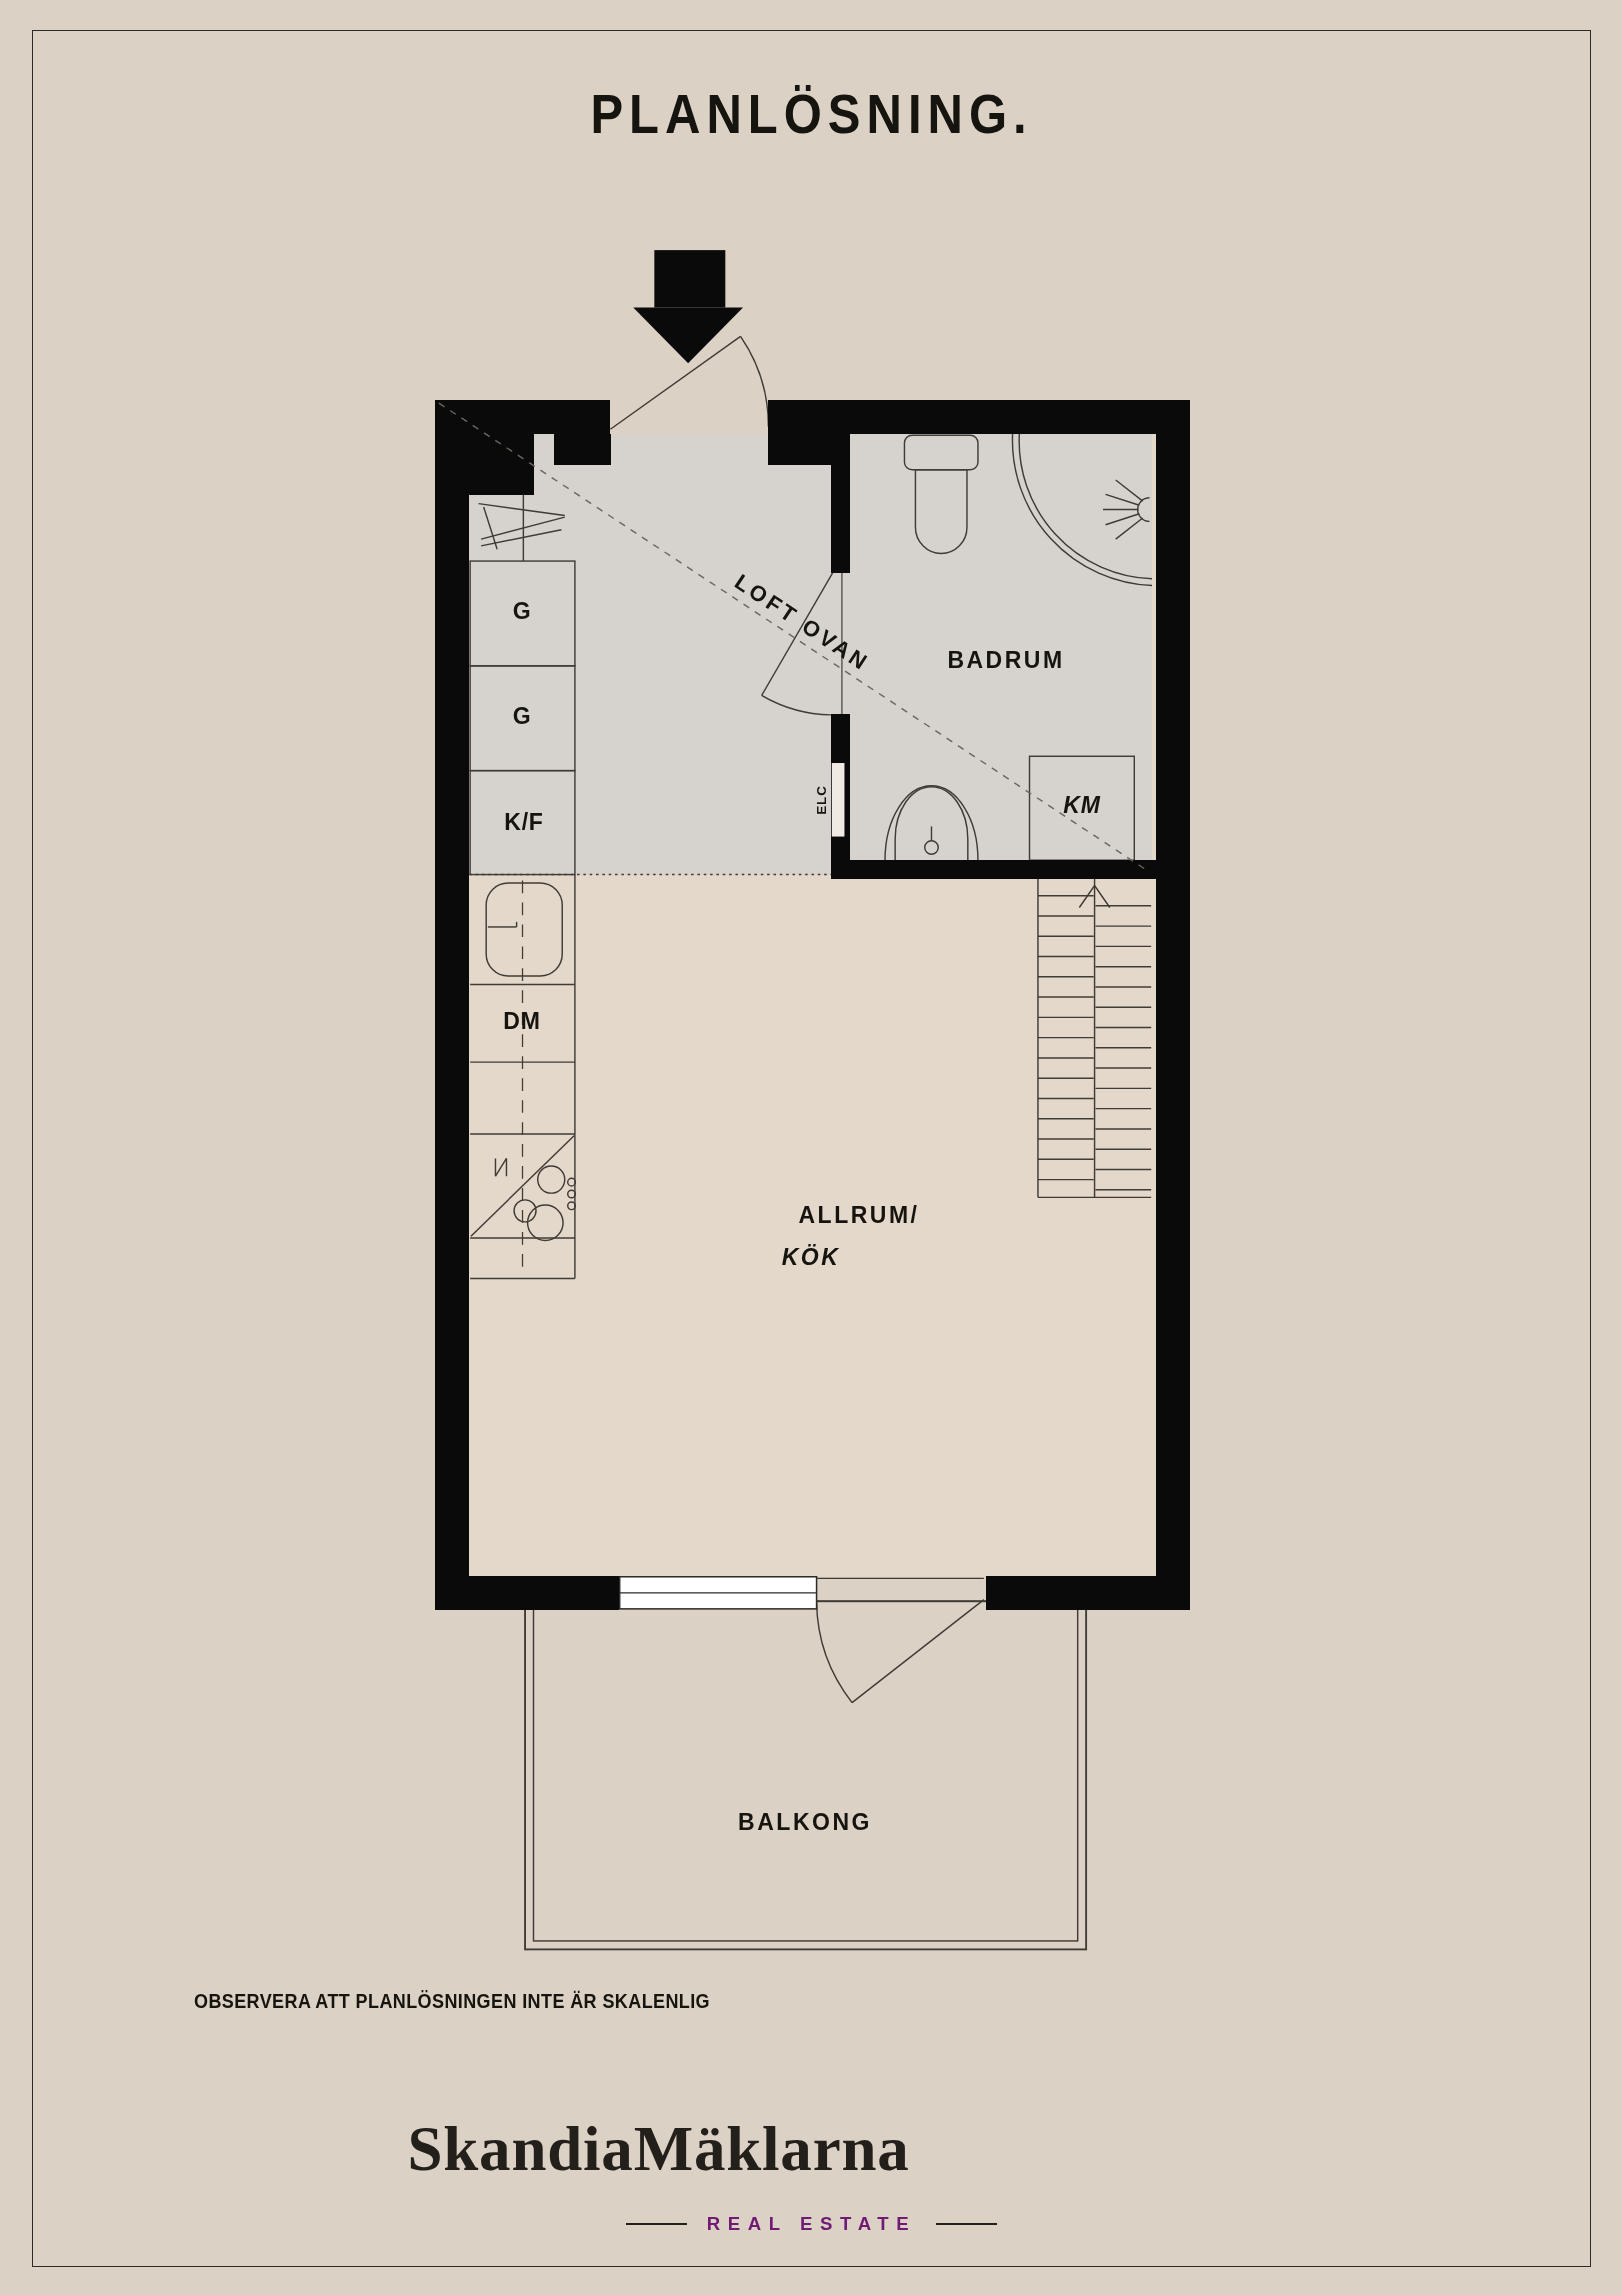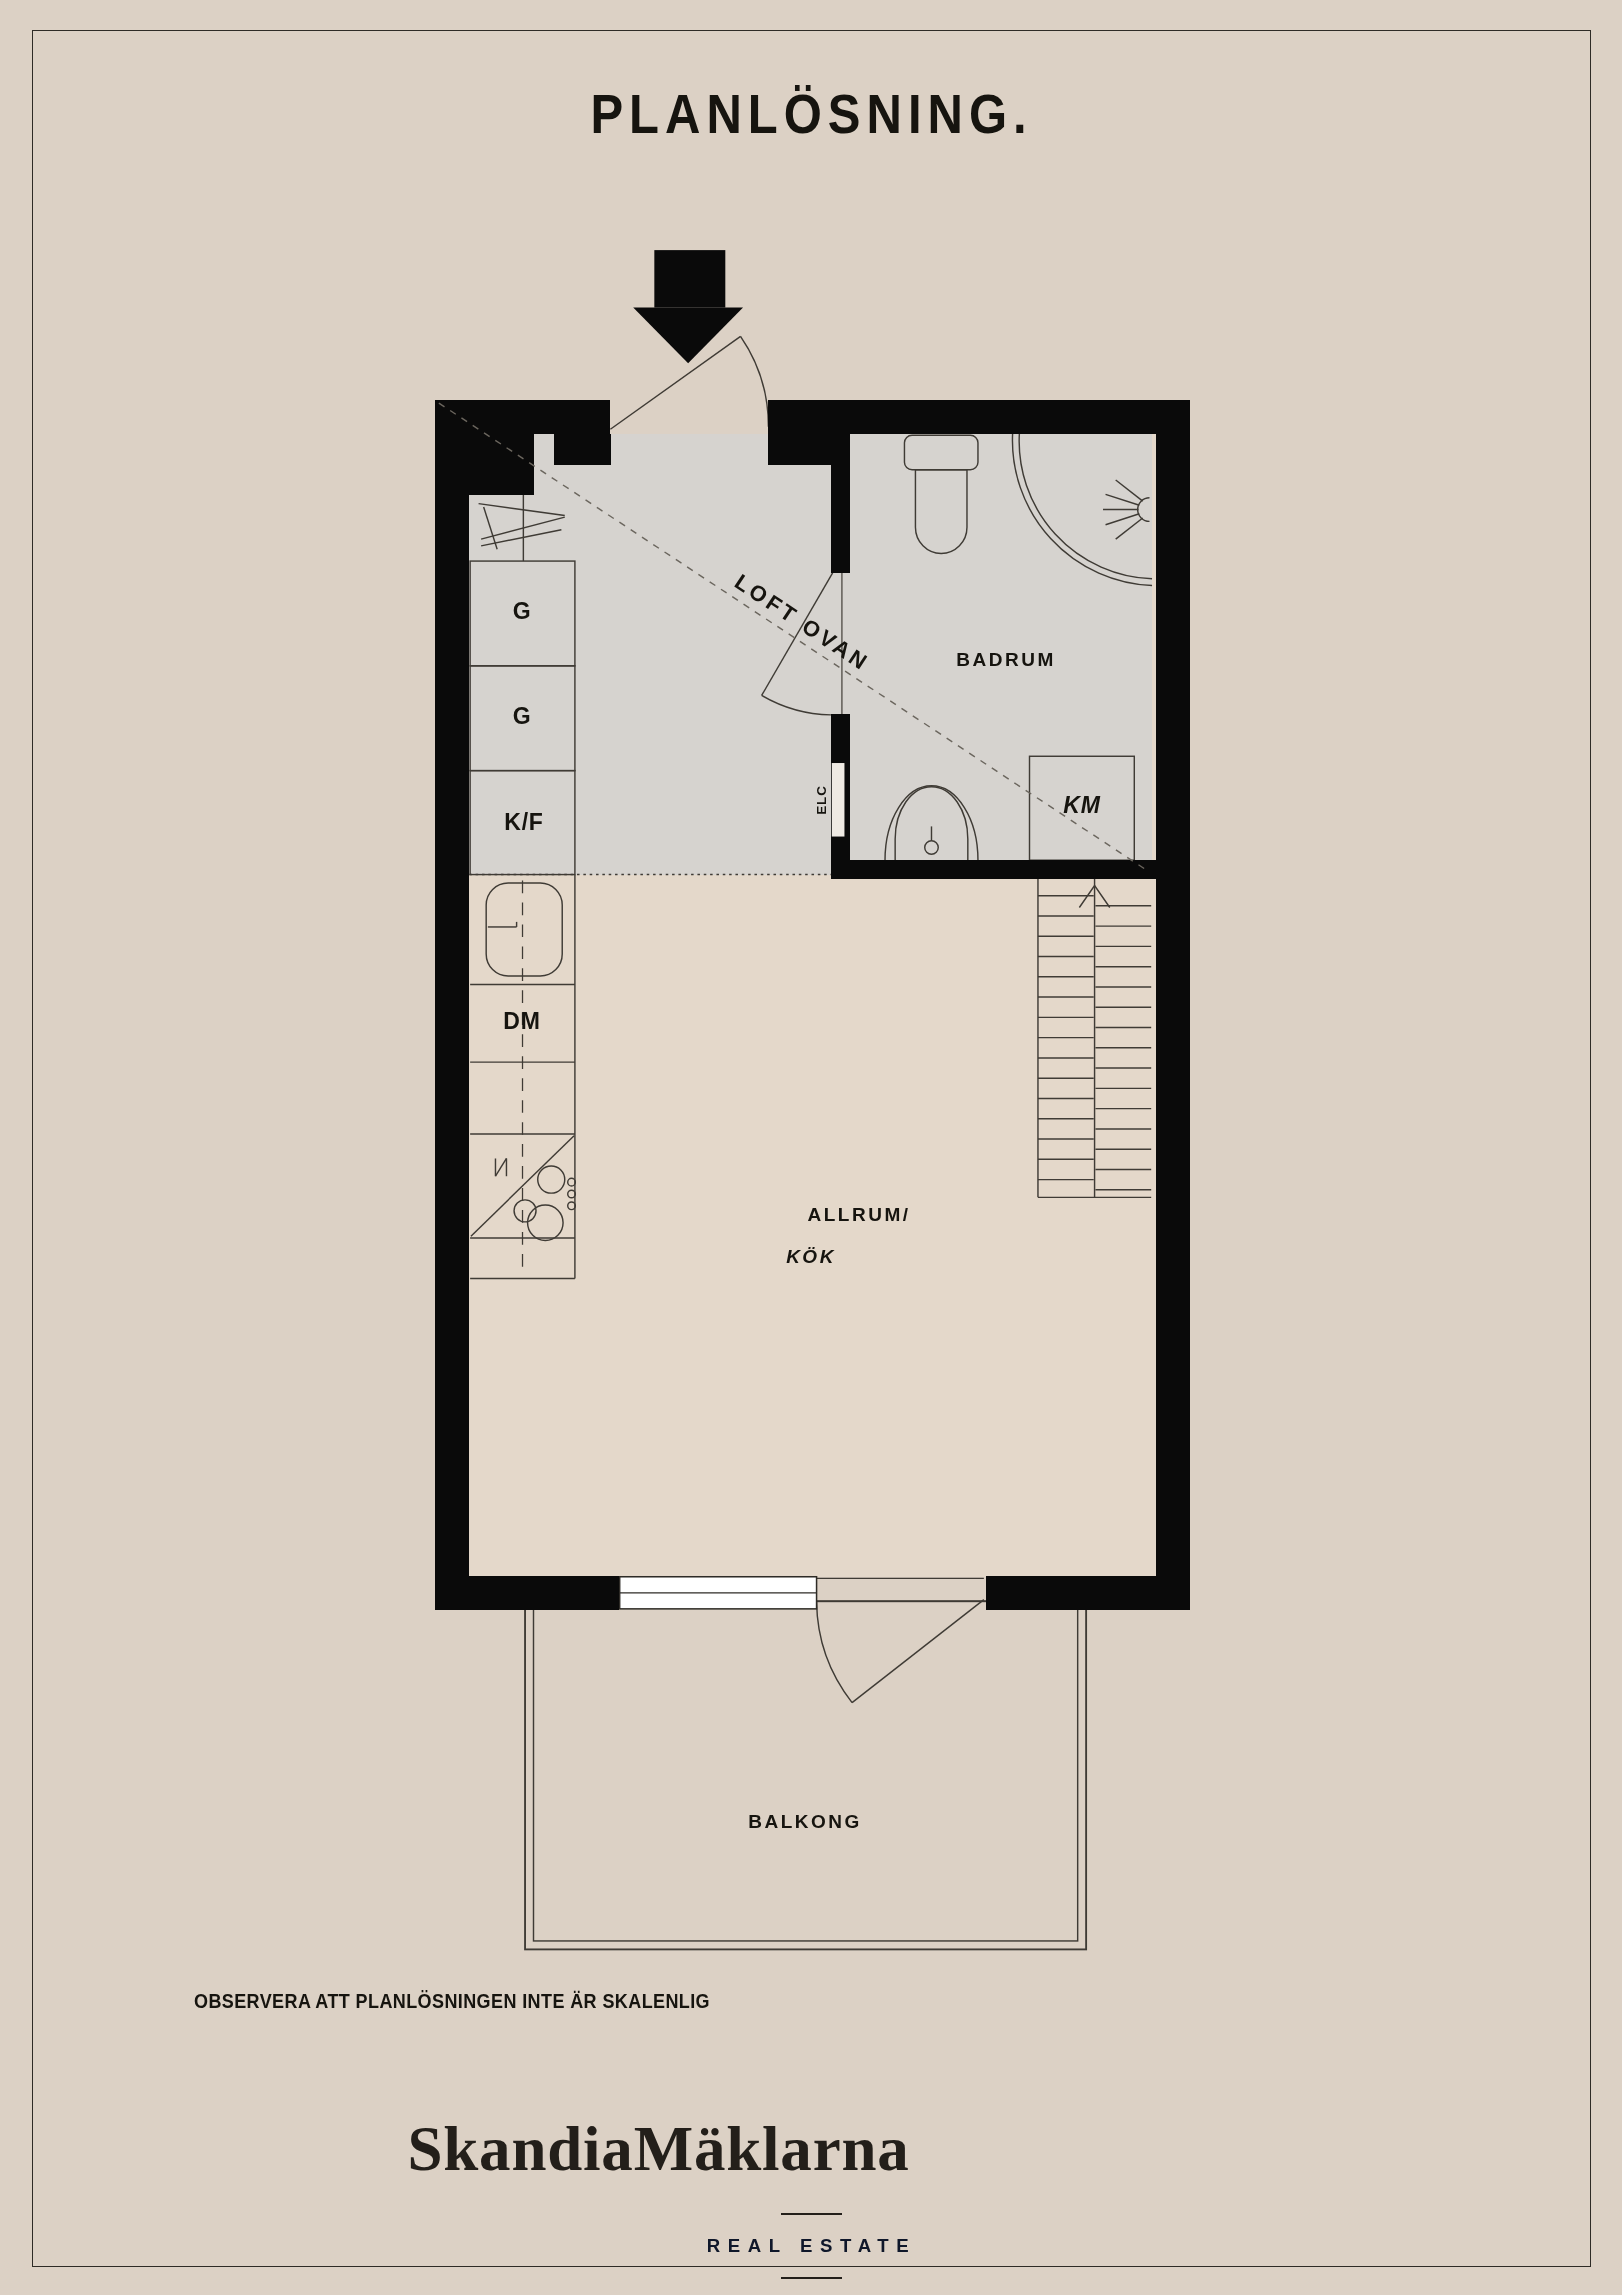--- a/index.html
+++ b/index.html
@@ -5,34 +5,34 @@
   html,body{margin:0;padding:0;background:#dcd1c5;}
   #stage{position:relative;width:1623px;height:2295px;background:#dcd1c5;overflow:hidden;
          font-family:"Liberation Sans", sans-serif;color:#16140f;}
   .abs{position:absolute;}
   #frame{left:32px;top:30px;width:1557px;height:2235px;border:1.7px solid #2e2b26;}
   #title{left:0;top:81px;width:1623px;text-align:center;font-size:49px;font-weight:700;
          letter-spacing:6px;transform:scaleY(1.15);transform-origin:top center;}
   .floor{position:absolute;}
   .wall{position:absolute;background:#0a0a0a;}
   .label{position:absolute;font-weight:700;white-space:nowrap;}
-  .room-label{font-size:19px;letter-spacing:2.5px;}
+  .room-label{font-size:23px;letter-spacing:2.5px;}
   .fix-label{font-size:23px;letter-spacing:0.8px;}
   svg.layer{position:absolute;left:0;top:0;}
   #loft-label{left:802px;top:623px;transform:translate(-50%,-50%) rotate(33.5deg);
               font-size:22px;letter-spacing:3.4px;}
   #elc-label{left:821px;top:800px;transform:translate(-50%,-50%) rotate(-90deg);
              font-size:13.5px;letter-spacing:0.8px;}
   #note{left:194px;top:1991px;font-size:18px;font-weight:700;letter-spacing:0.4px;
         transform:scaleY(1.1);transform-origin:left center;}
   #brand-name{left:0;top:2113px;width:1317px;text-align:center;
               font-family:"Liberation Serif", serif;font-size:63px;font-weight:600;
               letter-spacing:0.8px;color:#231f1a;}
   #brand-tagline{left:0;top:2213px;width:1623px;display:flex;align-items:center;
-                 justify-content:center;gap:20px;color:#0f172a;flex-direction:column;}
+                 justify-content:center;gap:20px;color:#701a75;}
   #brand-tagline .tg-text{font-size:18.6px;font-weight:700;letter-spacing:7.6px;}
   .tg-dash{width:61px;height:0;border-top:2.5px solid #231f1a;}
   .z1{z-index:1}.z2{z-index:2}.z3{z-index:3}.z4{z-index:4}.z5{z-index:5}
 </style>
 </head>
 <body>
 
 <div id="stage">
 
   <div id="frame" class="abs"></div>

